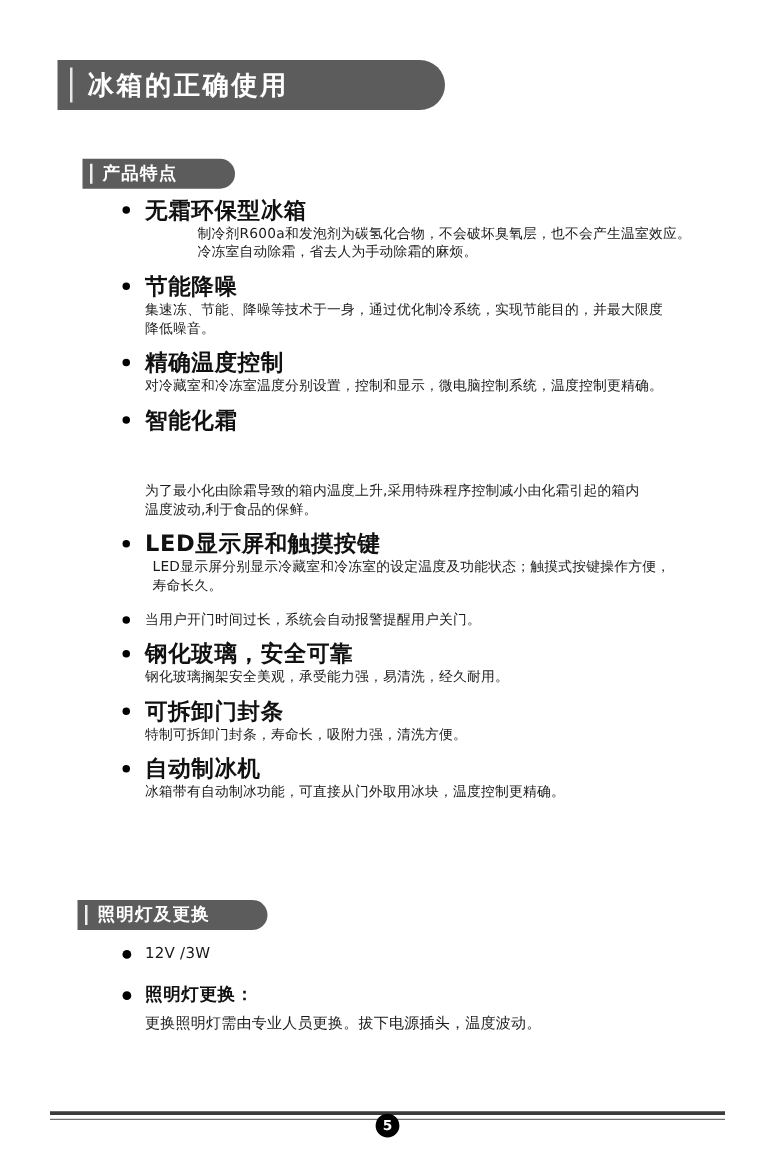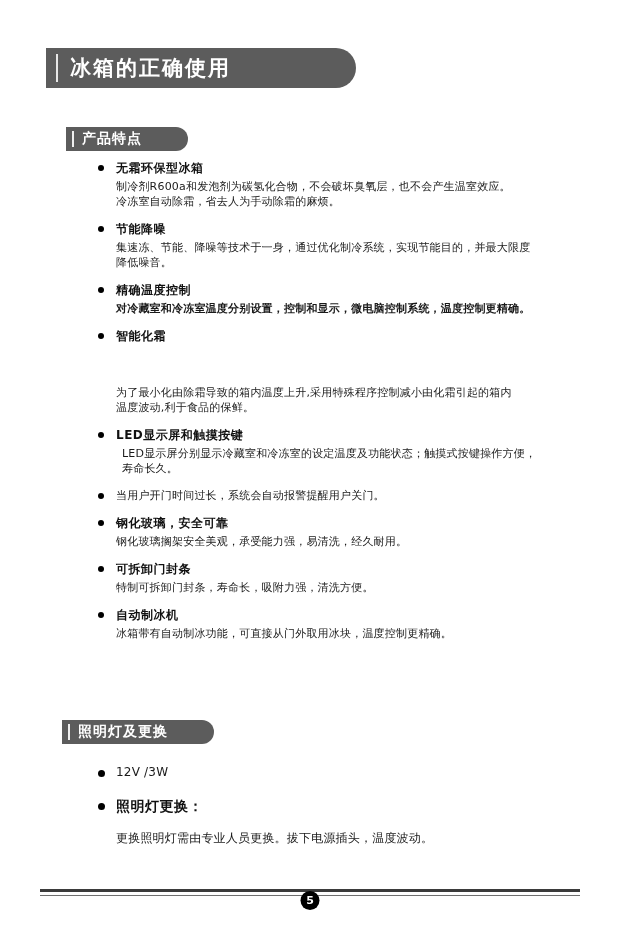--- a/index.html
+++ b/index.html
@@ -98,21 +98,21 @@
   .feature-item .bullet {
     position: absolute;
     left: 2px;
     top: 5px;
     width: 6px;
     height: 6px;
     border-radius: 50%;
     background: #000000;
   }
   .feature-title {
-    font-size: 12px;
+    font-size: 18px;
     font-weight: bold;
     color: #111111;
     line-height: 17px;
     letter-spacing: 0.5px;
   }
   .feature-desc {
     font-size: 11px;
     color: #1a1a1a;
     line-height: 15px;
     margin-top: 2px;
@@ -144,21 +144,21 @@
     font-size: 14px;
     font-weight: bold;
     color: #111111;
     line-height: 19px;
     letter-spacing: 0.5px;
   }
   .lamp-desc {
     font-size: 12px;
     color: #1a1a1a;
     line-height: 17px;
-    margin-top: 14px;
+    margin-top: 4px;
     letter-spacing: 0.2px;
   }
 
   
   .footer-rule-thick {
     position: absolute;
     left: 40px;
     right: 40px;
     top: 889px;
     height: 3px;
@@ -200,35 +200,35 @@
 
   <div class="section-pill" id="section-features-pill">
     <span class="section-title">产品特点</span>
   </div>
 
   <div class="feature-list">
 
     <div class="feature-item">
       <span class="bullet"></span>
       <div class="feature-title">无霜环保型冰箱</div>
-      <div class="feature-desc" style="white-space: pre-line;">制冷剂R600a和发泡剂为碳氢化合物，不会破坏臭氧层，也不会产生温室效应。
+      <div class="feature-desc" style="white-space: pre-line; margin-left: 42px;">制冷剂R600a和发泡剂为碳氢化合物，不会破坏臭氧层，也不会产生温室效应。
 冷冻室自动除霜，省去人为手动除霜的麻烦。</div>
     </div>
 
     <div class="feature-item">
       <span class="bullet"></span>
       <div class="feature-title">节能降噪</div>
       <div class="feature-desc" style="white-space: pre-line;">集速冻、节能、降噪等技术于一身，通过优化制冷系统，实现节能目的，并最大限度
 降低噪音。</div>
     </div>
 
     <div class="feature-item">
       <span class="bullet"></span>
       <div class="feature-title">精确温度控制</div>
-      <div class="feature-desc" style="white-space: pre-line; font-weight: bold;">对冷藏室和冷冻室温度分别设置，控制和显示，微电脑控制系统，温度控制更精确。</div>
+      <div class="feature-desc" style="white-space: pre-line;">对冷藏室和冷冻室温度分别设置，控制和显示，微电脑控制系统，温度控制更精确。</div>
     </div>
 
     <div class="feature-item">
       <span class="bullet"></span>
       <div class="feature-title">智能化霜</div>
       <div class="feature-desc" style="white-space: pre-line; margin-top: 40px;">为了最小化由除霜导致的箱内温度上升,采用特殊程序控制减小由化霜引起的箱内
 温度波动,利于食品的保鲜。</div>
     </div>
 
     <div class="feature-item">

